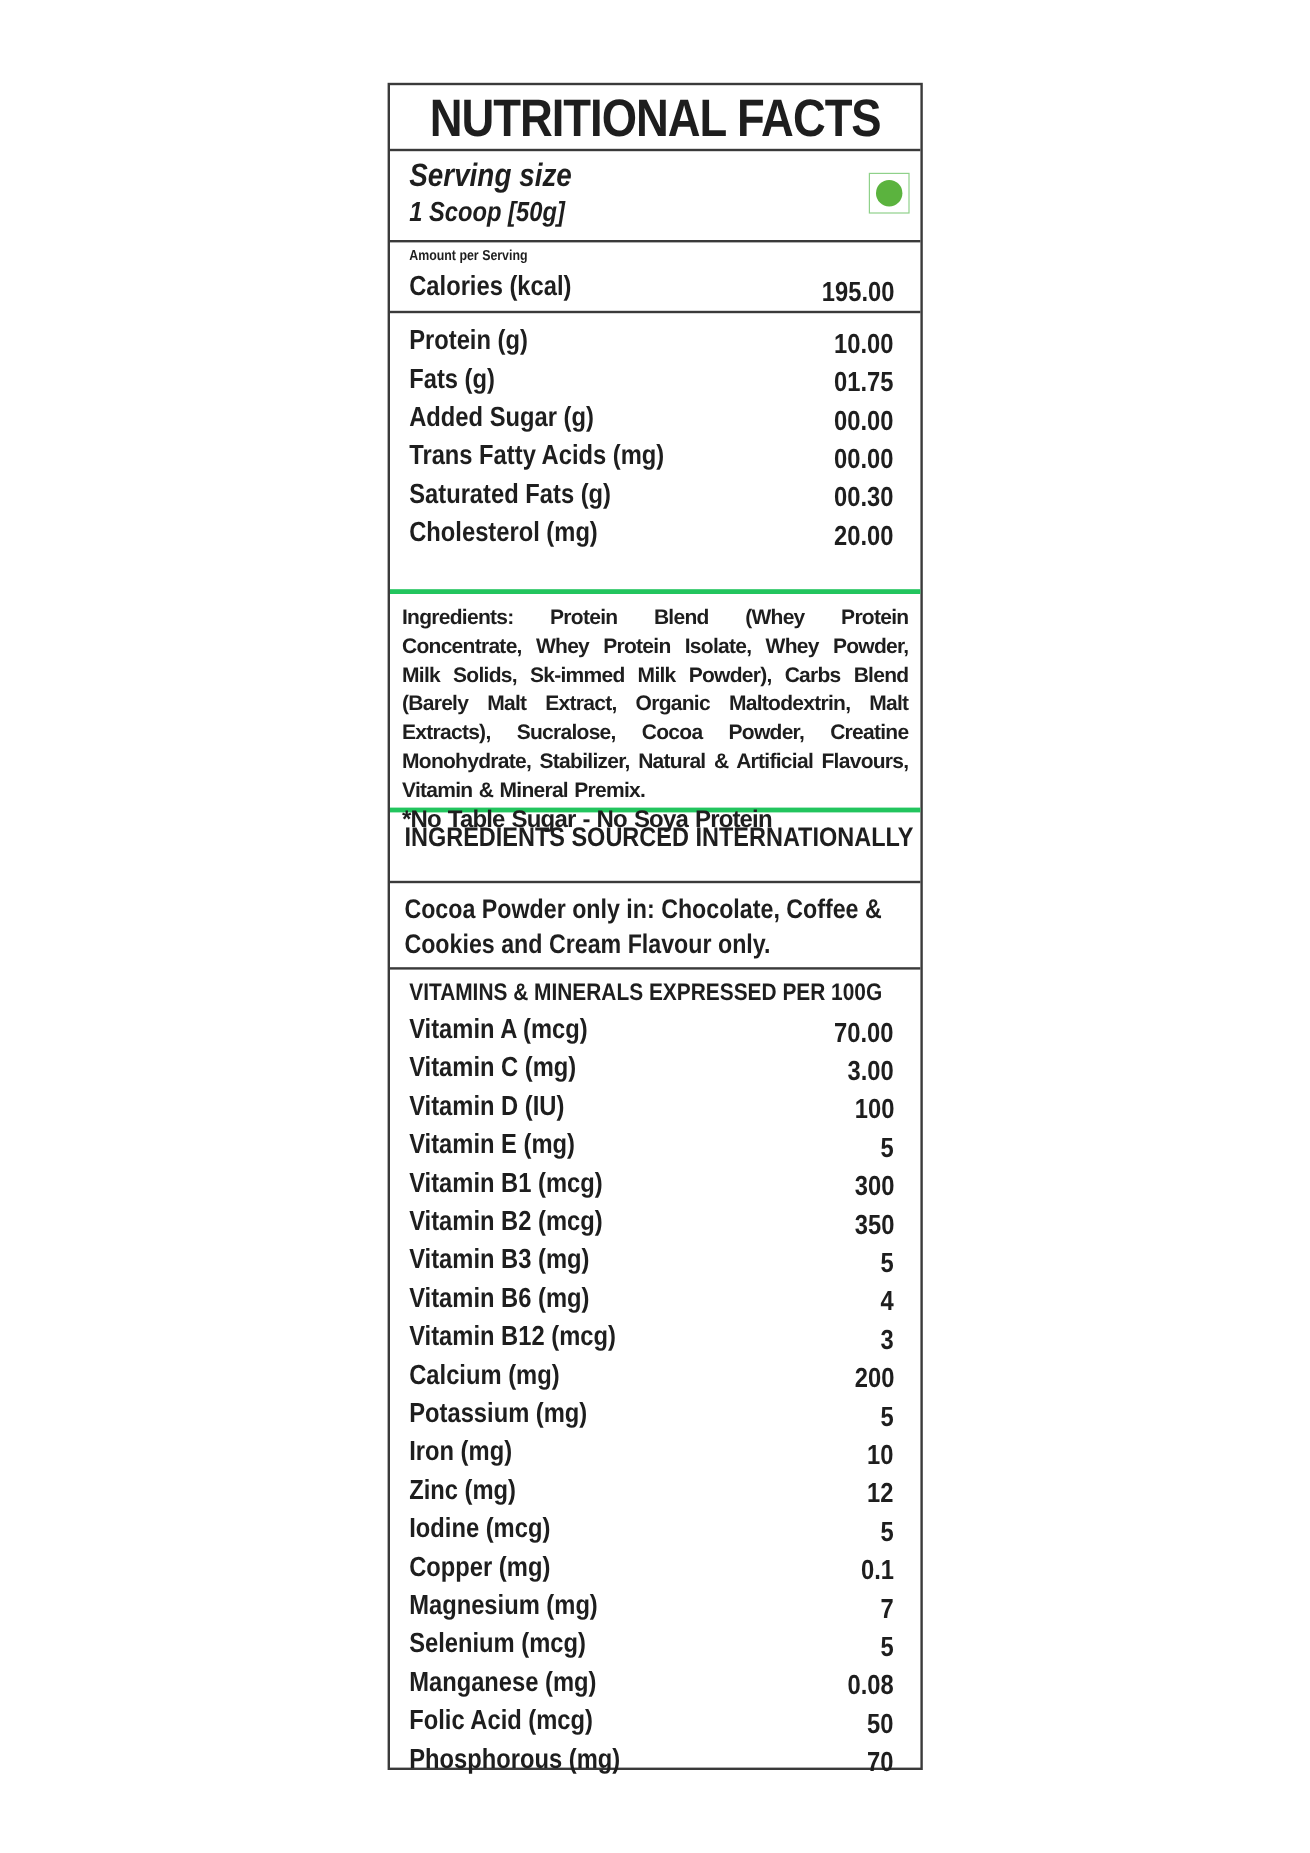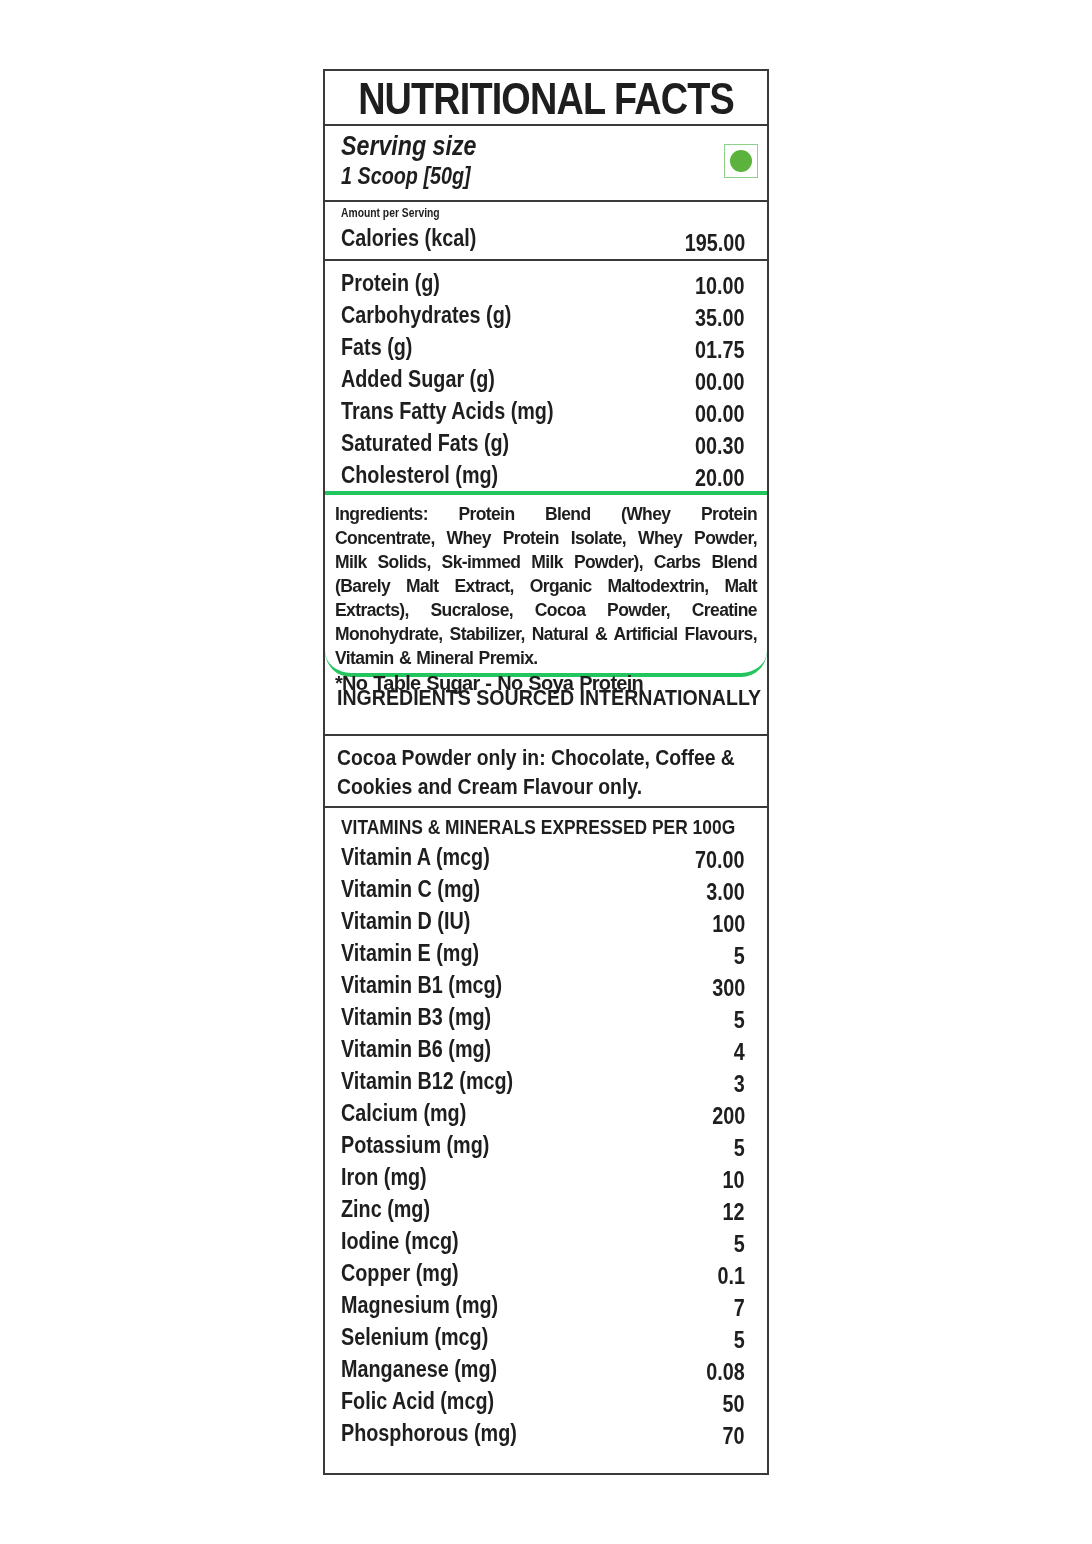--- a/index.html
+++ b/index.html
@@ -27,21 +27,21 @@
     .amount { height: 59px; padding: 3px 0 0 16px; }
     .amount .small { font-weight: bold; font-size: 12px; line-height: 16px; transform: scaleX(0.86); transform-origin: left; white-space: nowrap; }
     .row { display: flex; justify-content: space-between; align-items: center; padding-right: 22px; }
     .row .k { font-weight: bold; font-size: 23px; transform: scaleX(0.86); transform-origin: left; white-space: nowrap; }
     .row .v { font-weight: bold; font-size: 23px; transform: scaleX(0.86); transform-origin: right; white-space: nowrap; }
     .amount .row { margin-top: 4px; }
     .amount .row .v { position: relative; top: 5px; }
     .nutri { height: 234px; padding: 6px 0 0 16px; }
     .nutri .row { height: 32px; line-height: 32px; }
     .nutri .row .v { position: relative; top: 3px; }
-    .ingr { height: 182px; padding: 7px 10px 0 10px; border-radius: 26px; }
+    .ingr { height: 182px; padding: 7px 10px 0 10px; }
     .ingr p { margin: 0; font-weight: bold; font-size: 17.5px; line-height: 24px; text-align: justify; letter-spacing: -0.6px; word-spacing: 1px; }
     .ingr .note { font-size: 20px; line-height: 26px; letter-spacing: -0.7px; }
     .sourced { height: 59px; padding-left: 12px; }
     .sourced span { display: inline-block; font-weight: bold; font-size: 22.5px; line-height: 42px; transform: scaleX(0.87); transform-origin: left; white-space: nowrap; }
     .cocoa { height: 72px; padding: 7px 0 0 12px; }
     .cocoa div { font-weight: bold; font-size: 22.5px; line-height: 29px; transform: scaleX(0.86); transform-origin: left; white-space: nowrap; }
     .vit { border-bottom: none; padding: 5px 0 0 16px; }
     .vit .head { font-weight: bold; font-size: 20px; line-height: 28px; transform: scaleX(0.87); transform-origin: left; white-space: nowrap; }
     .vit .row { height: 32px; line-height: 32px; }
     .vit .row .v { position: relative; top: 3px; }
@@ -70,24 +70,20 @@
       <span class="v">195.00</span>
     </div>
   </div>
 
   <div class="sec thick nutri">
     <div class="row">
         <span class="k">Protein (g)</span>
         <span class="v">10.00</span>
       </div>
     <div class="row">
-        <span class="k">Carbohydrates (g)</span>
-        <span class="v">35.00</span>
-      </div>
-    <div class="row">
         <span class="k">Fats (g)</span>
         <span class="v">01.75</span>
       </div>
     <div class="row">
         <span class="k">Added Sugar (g)</span>
         <span class="v">00.00</span>
       </div>
     <div class="row">
         <span class="k">Trans Fatty Acids (mg)</span>
         <span class="v">00.00</span>
@@ -132,20 +128,24 @@
       </div>
     <div class="row">
         <span class="k">Vitamin E (mg)</span>
         <span class="v">5</span>
       </div>
     <div class="row">
         <span class="k">Vitamin B1 (mcg)</span>
         <span class="v">300</span>
       </div>
     <div class="row">
+        <span class="k">Vitamin B2 (mcg)</span>
+        <span class="v">350</span>
+      </div>
+    <div class="row">
         <span class="k">Vitamin B3 (mg)</span>
         <span class="v">5</span>
       </div>
     <div class="row">
         <span class="k">Vitamin B6 (mg)</span>
         <span class="v">4</span>
       </div>
     <div class="row">
         <span class="k">Vitamin B12 (mcg)</span>
         <span class="v">3</span>

